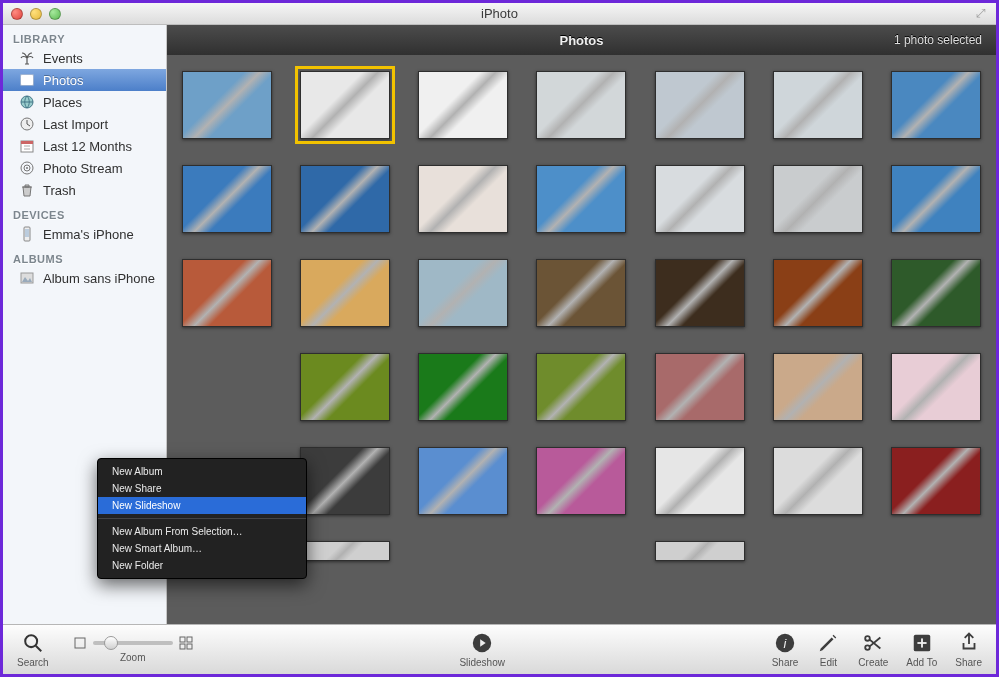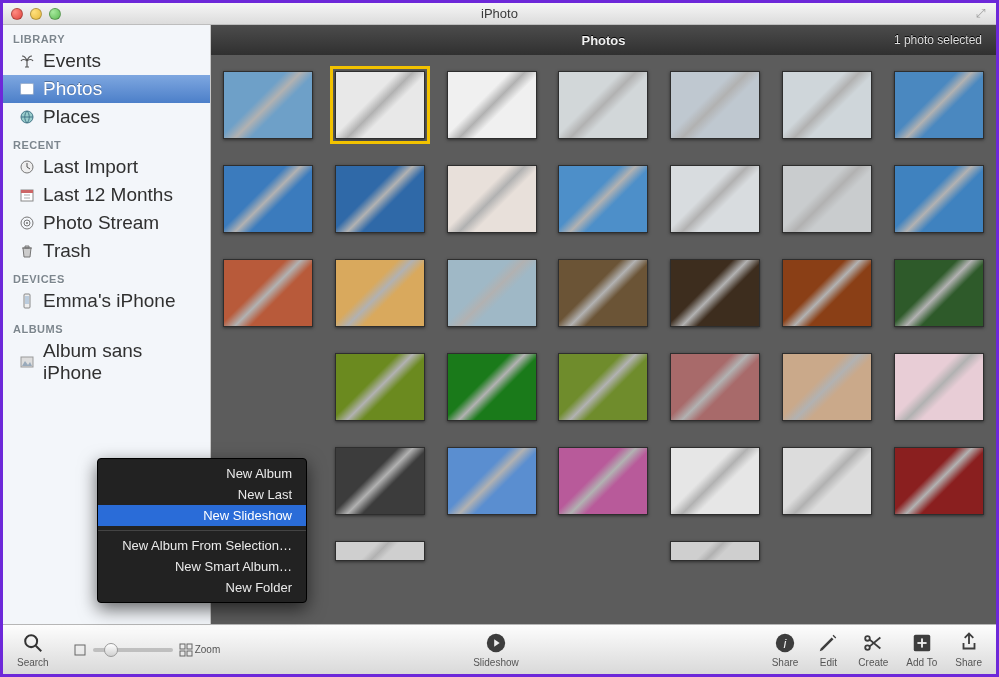--- a/index.html
+++ b/index.html
@@ -7,23 +7,23 @@
   .window { width: 999px; height: 677px; display: flex; flex-direction: column; border: 3px solid #6d28d9; }
   .titlebar { height: 22px; background: linear-gradient(#f6f6f6,#dcdcdc); display: flex; align-items: center; position: relative; border-bottom: 1px solid #bdbdbd; }
   .traffic { display: flex; gap: 7px; padding-left: 8px; }
   .dot { width: 12px; height: 12px; border-radius: 50%; border: 1px solid rgba(0,0,0,.25); }
   .dot.red { background: radial-gradient(circle at 30% 30%, #ff8b82, #e0443e); }
   .dot.yellow { background: radial-gradient(circle at 30% 30%, #ffe07d, #e6b93c); }
   .dot.green { background: radial-gradient(circle at 30% 30%, #a6e99d, #5dbb53); }
   .titlebar .title { position: absolute; left: 0; right: 0; text-align: center; font-size: 13px; color: #3b3b3b; }
   .titlebar .fs { position: absolute; right: 6px; top: 3px; width: 14px; height: 14px; color: #9e9e9e; font-size: 12px; }
   .body { flex: 1; display: flex; min-height: 0; }
-  .sidebar { width: 208px; background: #f3f6fa; border-right: 1px solid #c7c7c7; overflow-y: auto; padding-bottom: 8px; position: relative; }
+  .sidebar { width: 164px; background: #f3f6fa; border-right: 1px solid #c7c7c7; overflow-y: auto; padding-bottom: 8px; position: relative; }
   .sb-header { font-size: 11px; color: #7c868e; font-weight: bold; letter-spacing: .5px; padding: 8px 10px 2px 10px; text-shadow: 0 1px 0 #fff; }
-  .sb-item { display: flex; align-items: center; gap: 8px; padding: 3px 10px 3px 16px; font-size: 19px; color: #303030; cursor: default; }
+  .sb-item { display: flex; align-items: flex-end; gap: 8px; padding: 3px 10px 3px 16px; font-size: 13px; color: #303030; cursor: default; }
   .sb-item.selected { background: linear-gradient(#7ea7e0,#4c7fc9); color: #fff; text-shadow: 0 -1px 0 rgba(0,0,0,.3); }
   .sb-icon { width: 16px; height: 16px; display: flex; align-items: center; justify-content: center; flex: 0 0 16px; }
   .sb-icon svg { width: 16px; height: 16px; }
   .sb-item.selected .sb-icon svg { filter: brightness(1.5); }
   .main { flex: 1; display: flex; flex-direction: column; background: #5c5c5c; min-width: 0; }
   .content-header { height: 30px; background: linear-gradient(#4c4c4c,#303030); display: flex; align-items: center; justify-content: center; color: #f0f0f0; position: relative; font-size: 13px; font-weight: bold; text-shadow: 0 -1px 0 #000; }
   .content-header .status { position: absolute; right: 14px; font-weight: normal; font-size: 12px; color: #ddd; }
   .grid-wrap { flex: 1; overflow: auto; padding: 16px 10px; }
   .grid { display: grid; grid-template-columns: repeat(7, 1fr); gap: 26px 18px; }
   .thumb { width: 90px; height: 68px; margin: 0 auto; background: #888; border: 1px solid #2e2e2e; box-shadow: 0 1px 3px rgba(0,0,0,.5); cursor: pointer; position: relative; display: flex; align-items: center; justify-content: center; overflow: hidden; }
@@ -34,21 +34,21 @@
   .tool-group { display: flex; flex-direction: column; align-items: center; gap: 2px; }
   .tool-label { font-size: 10px; color: #555; text-align: right; }
   .tool-icon { width: 24px; height: 24px; display: flex; align-items: center; justify-content: center; color: #3d3d3d; }
   .tool-icon svg { width: 22px; height: 22px; }
   .zoom-group { display: flex; align-items: center; gap: 6px; margin-left: 24px; }
   .zoom-slider { width: 80px; height: 4px; background: #bfbfbf; border-radius: 2px; position: relative; }
   .zoom-slider .knob { position: absolute; left: 14%; top: -5px; width: 14px; height: 14px; border-radius: 50%; background: linear-gradient(#fff,#d0d0d0); border: 1px solid #9a9a9a; }
   .spacer { flex: 1; }
   .right-tools { display: flex; gap: 18px; }
   .context-menu { position: absolute; left: 97px; top: 458px; width: 210px; background: #222; border: 1px solid #000; border-radius: 4px; padding: 4px 0; box-shadow: 0 6px 18px rgba(0,0,0,.6); z-index: 30; }
-  .cm-item { padding: 3px 14px; font-size: 13px; color: #eaeaea; white-space: nowrap; cursor: default; text-align: right; }
+  .cm-item { padding: 3px 14px; font-size: 10px; color: #eaeaea; white-space: nowrap; cursor: default; }
   .cm-item.highlight { background: #2a6cd8; color: #fff; }
   .cm-sep { height: 1px; background: #444; margin: 4px 0; }
 </style>
 </head>
 <body>
 
 <div class="window">
   <div class="titlebar">
     <div class="traffic">
       <div class="dot red"></div>
@@ -81,21 +81,20 @@
         </div>
         <div class="sb-item">
           <span class="sb-icon">
             <svg viewBox="0 0 16 16">
               <circle cx="8" cy="8" r="6" fill="#9cc" stroke="#478"></circle>
               <path d="M2 8h12M8 2c3 3 3 9 0 12M8 2c-3 3-3 9 0 12" stroke="#478" fill="none"></path>
             </svg>
           </span>
           <span>Places</span>
         </div>
-        <div class="sb-header">RECENT</div>
         <div class="sb-item">
           <span class="sb-icon">
             <svg viewBox="0 0 16 16">
               <circle cx="8" cy="8" r="6" fill="#eee" stroke="#777"></circle>
               <path d="M8 4v4l3 2" stroke="#555" fill="none"></path>
             </svg>
           </span>
           <span>Last Import</span>
         </div>
         <div class="sb-item">
@@ -277,21 +276,21 @@
     <div class="tool-group">
       <div class="tool-icon">
         <svg viewBox="0 0 24 24" fill="none" stroke="#333" stroke-width="2.2">
             <circle cx="10" cy="10" r="6.5"></circle>
             <line x1="15" y1="15" x2="21" y2="21"></line>
           </svg>
       </div>
       <div class="tool-label">Search</div>
     </div>
     <div class="zoom-group">
-      <div style="display:flex;flex-direction:row;align-items:center;gap:2px;">
+      <div style="display:flex;flex-direction:column;align-items:center;gap:2px;">
         <div style="display:flex;align-items:center;gap:6px;">
           <svg width="14" height="14" viewBox="0 0 14 14">
               <rect x="2" y="2" width="10" height="10" fill="none" stroke="#666"></rect>
             </svg>
           <div class="zoom-slider">
               <div class="knob"></div>
             </div>
           <svg width="14" height="14" viewBox="0 0 14 14">
               <rect x="1" y="1" width="5" height="5" fill="none" stroke="#666"></rect>
               <rect x="8" y="1" width="5" height="5" fill="none" stroke="#666"></rect>
@@ -360,19 +359,19 @@
             </svg>
           </div>
         <div class="tool-label">Share</div>
       </div>
     </div>
   </div>
 </div>
 
 <div class="context-menu" id="cmenu">
     <div class="cm-item">New Album</div>
-    <div class="cm-item">New Last</div>
+    <div class="cm-item">New Share</div>
     <div class="cm-item highlight">New Slideshow</div>
     <div class="cm-sep"></div>
     <div class="cm-item">New Album From Selection…</div>
     <div class="cm-item">New Smart Album…</div>
     <div class="cm-item">New Folder</div>
   </div>
 
 </body></html>

